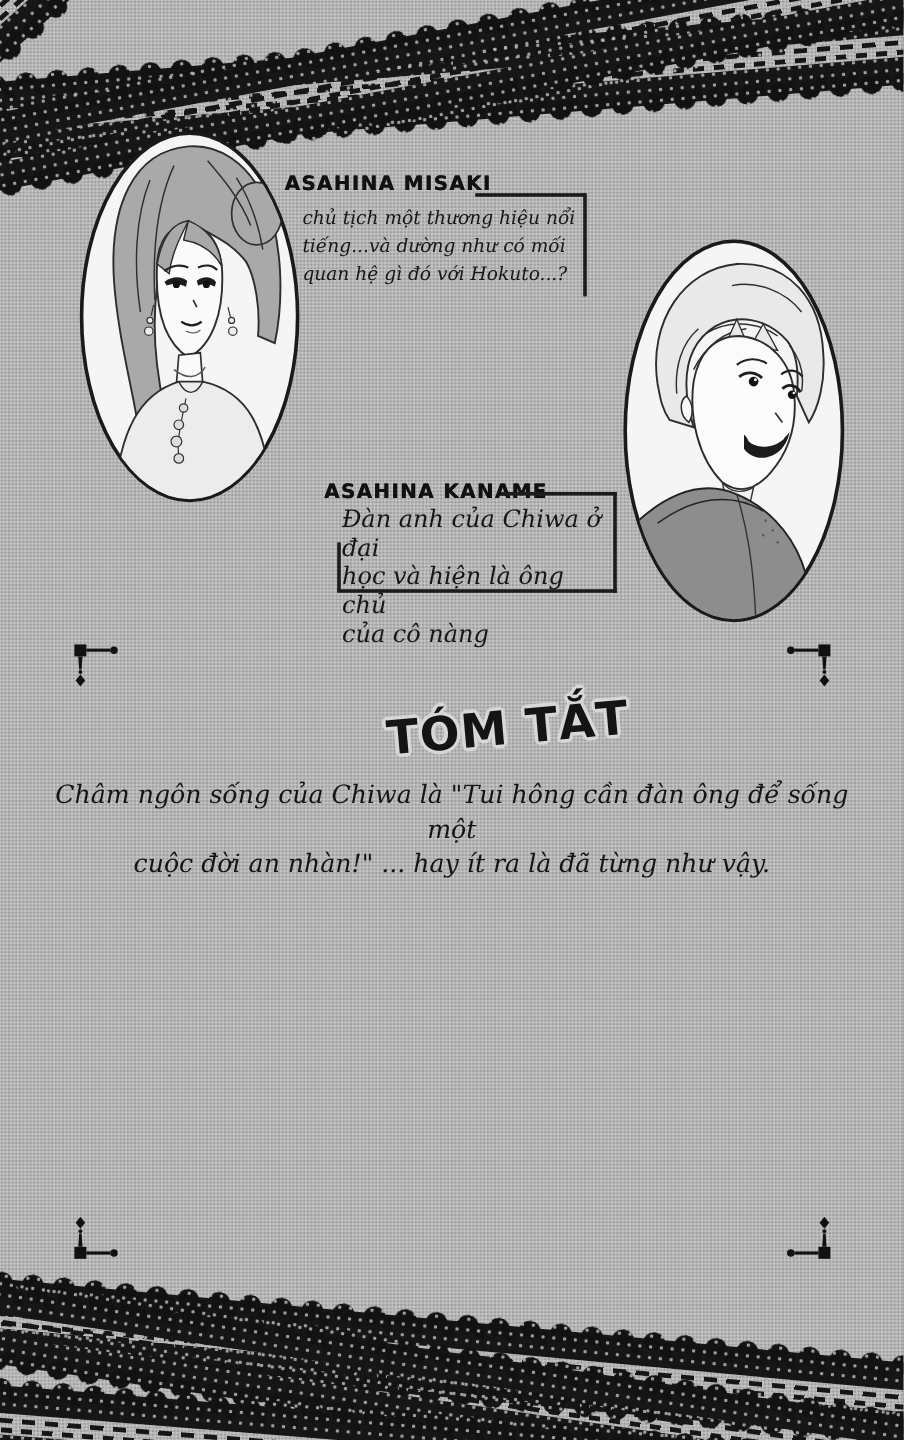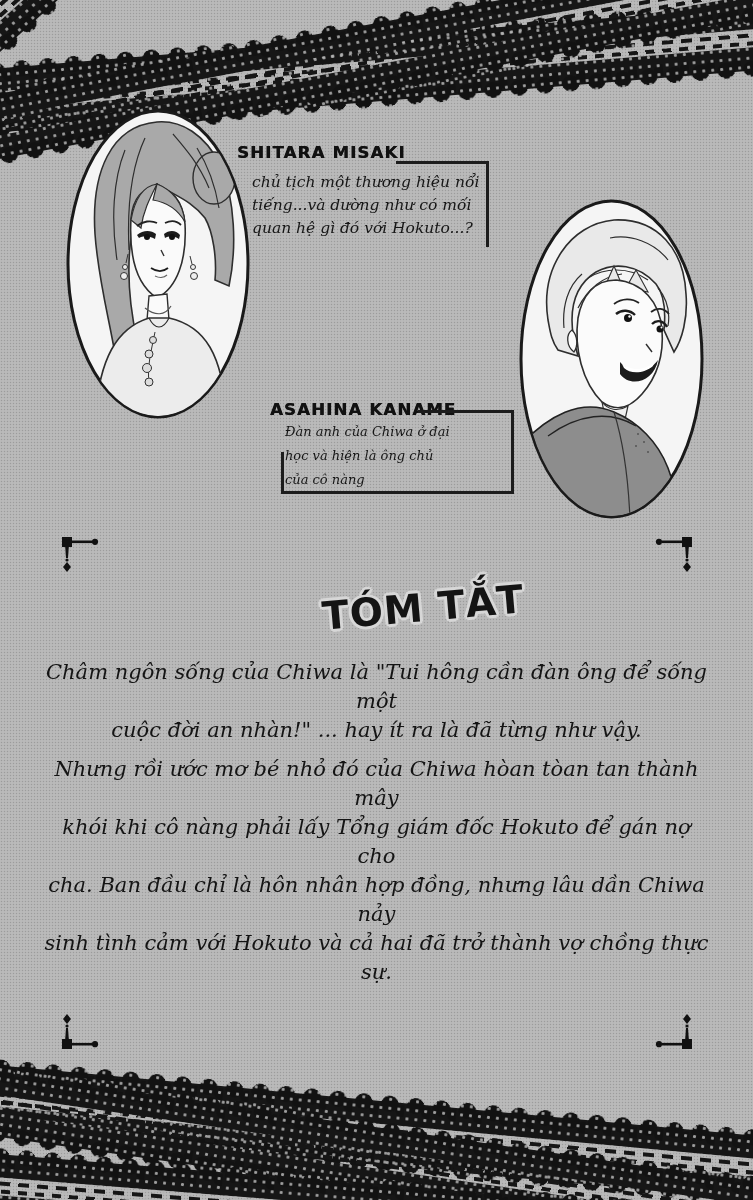--- a/index.html
+++ b/index.html
@@ -70,21 +70,21 @@
       -2px  2px 0 #d7d7d7, 2px  2px 0 #d7d7d7,
       0 -3px 0 #d7d7d7, 0 3px 0 #d7d7d7,
       -3px 0 0 #d7d7d7, 3px 0 0 #d7d7d7;
   }
   .summary-body{
     position:absolute;left:34px;right:34px;top:648px;
     font-family:"DejaVu Serif",serif;font-style:italic;
     font-size:21px;line-height:29px;color:#141414;
     text-align:center;
   }
-  .summary-body p{margin:10px;white-space:pre-line;}
+  .summary-body p{margin:0;white-space:pre-line;}
   
   .ornament{position:absolute;width:40px;height:38px;}
   .orn-tr{transform:scaleX(-1);}
   .orn-bl{transform:scaleY(-1);}
   .orn-br{transform:scale(-1,-1);}
 </style>
 </head>
 <body>
 
 <div id="page">
@@ -201,40 +201,35 @@
         <path d="M30,238 C60,216 92,212 118,228" fill="none" stroke="#222" stroke-width="1.3"></path>
         <path d="M96,214 C104,240 110,270 112,322" fill="none" stroke="#333" stroke-width="1.2"></path>
         <circle cx="120" cy="236" r="1" fill="#555"></circle>
           <circle cx="126" cy="244" r="1" fill="#555"></circle>
         <circle cx="118" cy="248" r="1" fill="#555"></circle>
           <circle cx="130" cy="254" r="1" fill="#555"></circle>
       </g>
     </svg>
   </div>
 
-  <div class="char-name" style="left:237px;top:143px;">SHITARA MISAKI</div>
+  <div class="char-name" style="left:237px;top:143px;">ASAHINA MISAKI</div>
   <div class="rule" style="left:396px;top:161px;width:92px;height:2.5px;"></div>
   <div class="rule" style="left:486px;top:161px;width:2.5px;height:86px;"></div>
   <div class="char-desc" style="left:252px;top:171px;width:232px;font-size:15.5px;line-height:23px;">chủ tịch một thương hiệu nổi
 tiếng...và dường như có mối
 quan hệ gì đó với Hokuto...?</div>
 
   <div class="char-name" style="left:270px;top:400px;">ASAHINA KANAME</div>
   <div class="rule" style="left:418px;top:410px;width:96px;height:2.5px;"></div>
   <div class="rule" style="left:511px;top:410px;width:2.5px;height:84px;"></div>
   <div class="rule" style="left:281px;top:491px;width:233px;height:2.5px;"></div>
   <div class="rule" style="left:281px;top:452px;width:2.5px;height:41px;"></div>
-  <div class="char-desc" style="left:285px;top:420px;width:222px;font-size:13px;line-height:24px;">Đàn anh của Chiwa ở đại
+  <div class="char-desc" style="left:285px;top:420px;width:222px;font-size:20px;line-height:24px;">Đàn anh của Chiwa ở đại
 học và hiện là ông chủ
 của cô nàng</div>
 
   <div class="summary-title">TÓM TẮT</div>
   <div class="summary-body">
     <p>Châm ngôn sống của Chiwa là "Tui hông cần đàn ông để sống một
 cuộc đời an nhàn!" ... hay ít ra là đã từng như vậy.</p>
-    <p>Nhưng rồi ước mơ bé nhỏ đó của Chiwa hòan tòan tan thành mây
-khói khi cô nàng phải lấy Tổng giám đốc Hokuto để gán nợ cho
-cha. Ban đầu chỉ là hôn nhân hợp đồng, nhưng lâu dần Chiwa nảy
-sinh tình cảm với Hokuto và cả hai đã trở thành vợ chồng thực
-sự.</p>
   </div>
 
 </div>
 
 </body></html>

